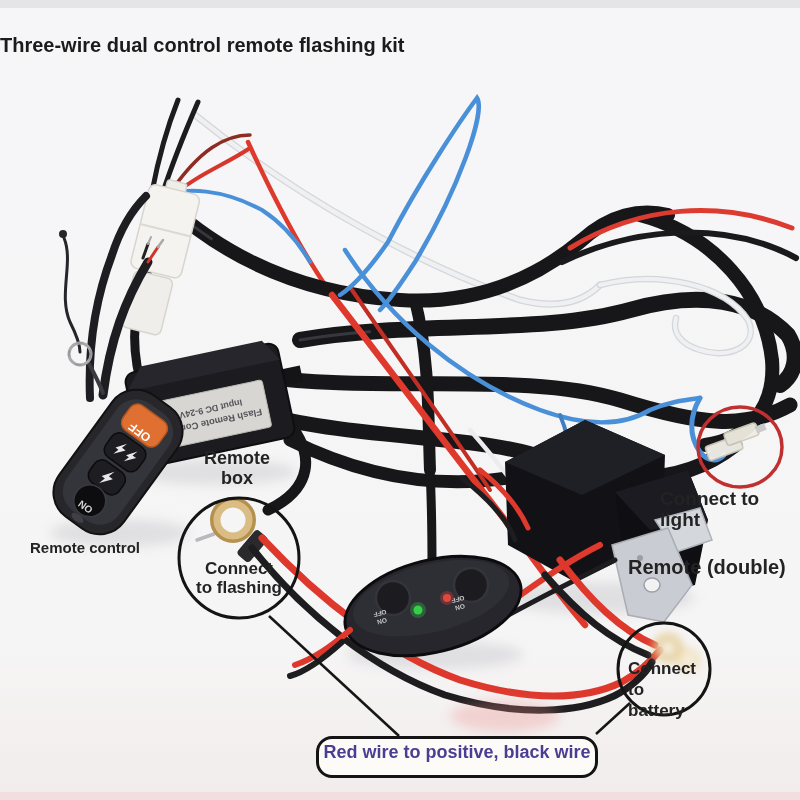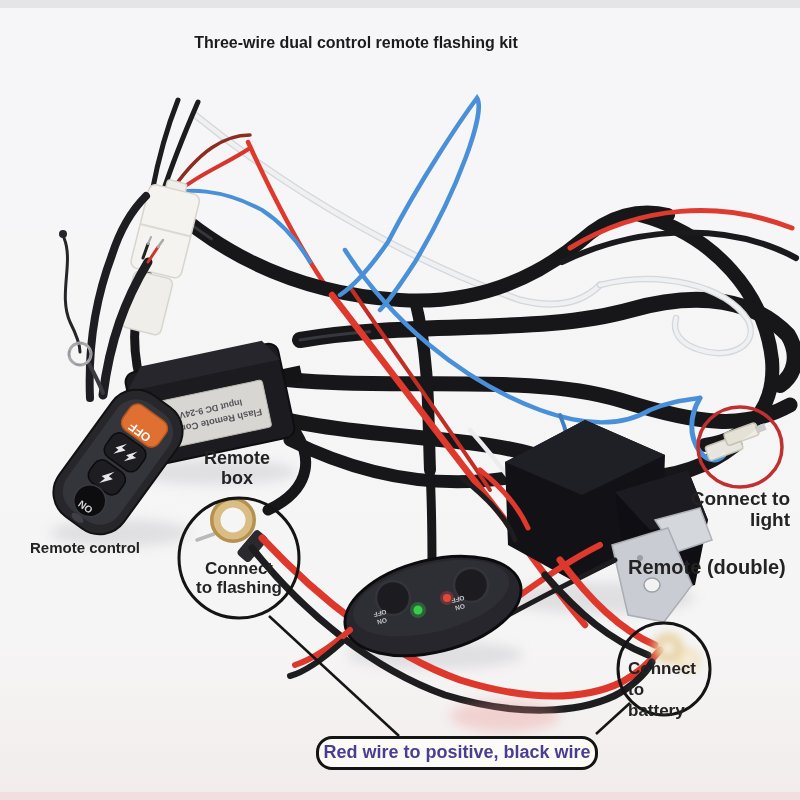--- a/index.html
+++ b/index.html
@@ -1,31 +1,31 @@
 <!DOCTYPE html>
 <html><head>
 <meta charset="utf-8">
 <style>
   html,body{margin:0;padding:0;background:#ffffff;}
   .stage{position:relative;width:800px;height:800px;overflow:hidden;
          font-family:"Liberation Sans",sans-serif;background:#f7f7f8;}
   .stage svg{position:absolute;left:0;top:0;}
   svg text{font-family:"Liberation Sans",sans-serif;font-weight:700;}
   .label{position:absolute;font-weight:700;color:#232323;line-height:1.1;}
-  .title{left:0;top:34px;width:712px;text-align:center;font-size:16px;color:#1b1b1b;}
+  .title{left:0;top:34px;width:712px;text-align:left;font-size:20px;color:#1b1b1b;}
   .lbl-remote{left:30px;top:540px;font-size:15px;}
   .lbl-controlbox{left:175px;top:449px;width:124px;text-align:center;font-size:18px;}
   .lbl-batl{left:177px;top:560px;width:124px;text-align:center;font-size:17px;}
   .lbl-switch{left:398px;top:631px;width:124px;text-align:center;font-size:19px;}
-  .lbl-light{left:660px;top:489px;width:130px;text-align:right;font-size:19px;}
+  .lbl-light{left:660px;top:489px;width:130px;font-size:19px;}
   .lbl-relay{left:628px;top:556px;font-size:20px;}
   .lbl-batr{left:628px;top:658px;font-size:17px;line-height:1.24;}
   .note-box{position:absolute;left:316px;top:736px;width:276px;
             border:3px solid #141414;border-radius:16px;background:#fcfbf7;
-            padding:3px 0 4px 0;text-align:center;
+            padding:3px 0 12px 0;text-align:center;
             color:#4a3e92;font-weight:700;font-size:18px;line-height:1.15;}
 </style>
 </head>
 <body>
 
 <div class="stage">
 
 <svg width="800" height="800" viewBox="0 0 800 800">
   <defs>
     <filter id="blur6" x="-50%" y="-50%" width="200%" height="200%">

